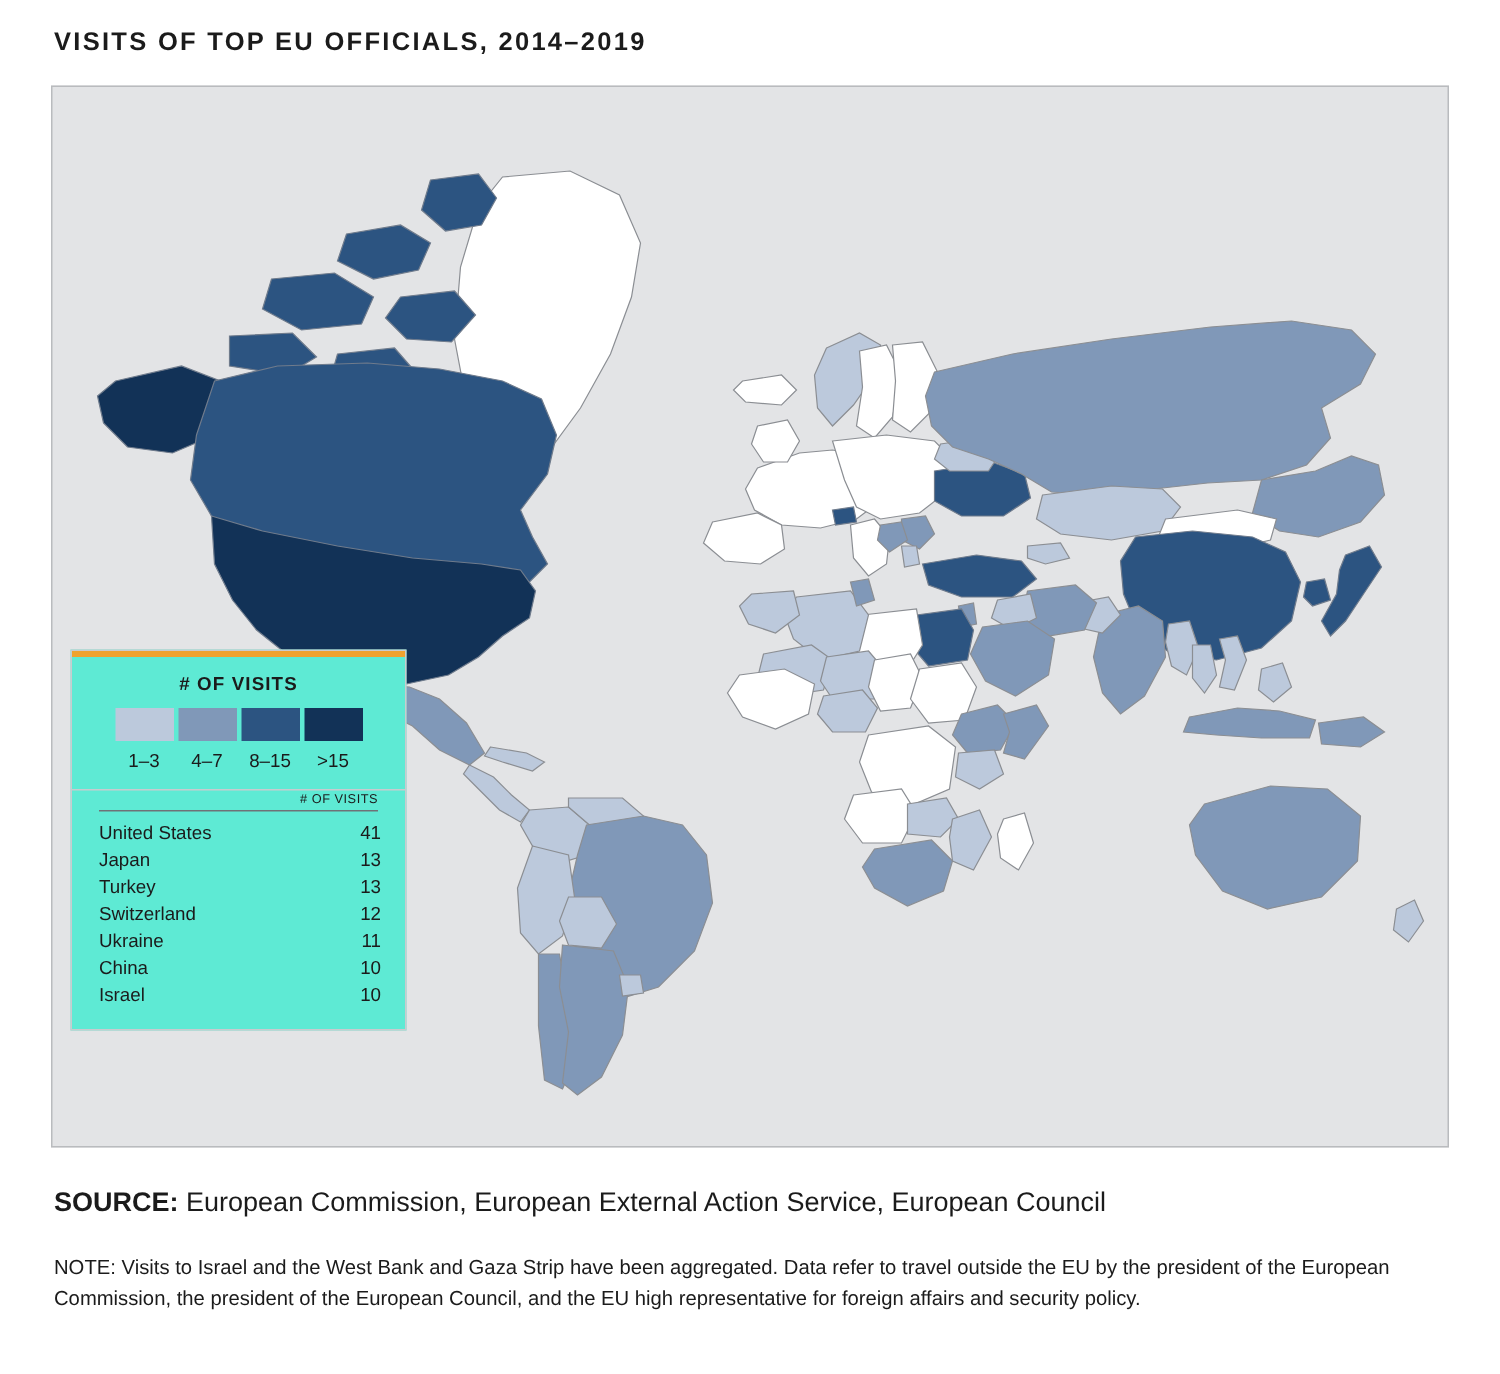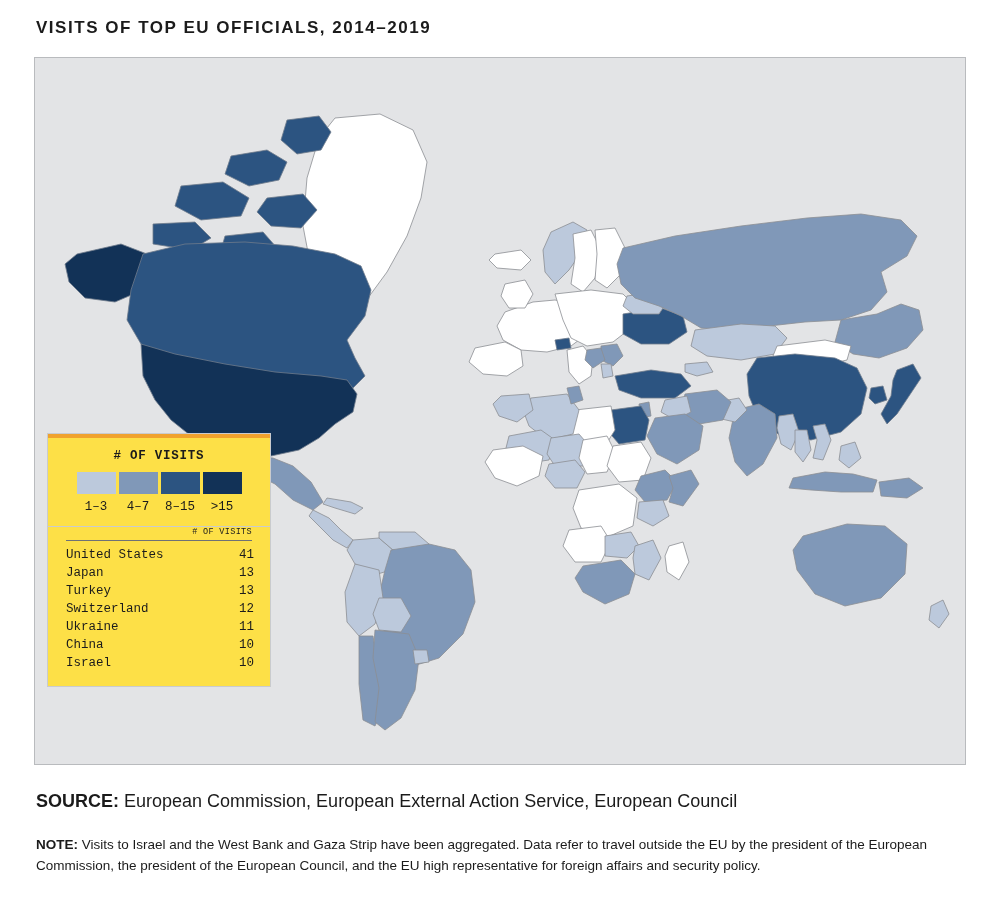--- a/index.html
+++ b/index.html
@@ -46,24 +46,23 @@
     left: 0; top: 0;
     width: 930px;
     height: 706px;
   }
   
   .legend-card {
     position: absolute;
     left: 12px;
     top: 375px;
     width: 222px;
-    background: #fde047;
+    background: #5eead4;
     border: 1px solid #c9cbce;
     box-shadow: 0 0 0 0 rgba(0,0,0,0);
-    font-family: Liberation Mono, monospace;
   }
   .legend-top-rule {
     height: 4px;
     background: #f0a22e;
     width: 100%;
   }
   .legend-title {
     text-align: center;
     font-size: 12.5px;
     font-weight: bold;
@@ -146,21 +145,21 @@
   .source b { font-weight: bold; }
   .note {
     position: absolute;
     left: 36px;
     top: 834px;
     width: 930px;
     font-size: 13.5px;
     line-height: 21px;
     color: #1b1b1b;
   }
-  .note b { font-weight: bold; }
+  .note b { font-weight: normal; }
   .inline { display: inline; }
 </style>
 </head>
 <body>
 
 <div class="page">
 
   <div class="title">VISITS OF TOP EU OFFICIALS, 2014–2019</div>
 
   <div class="map-frame">

